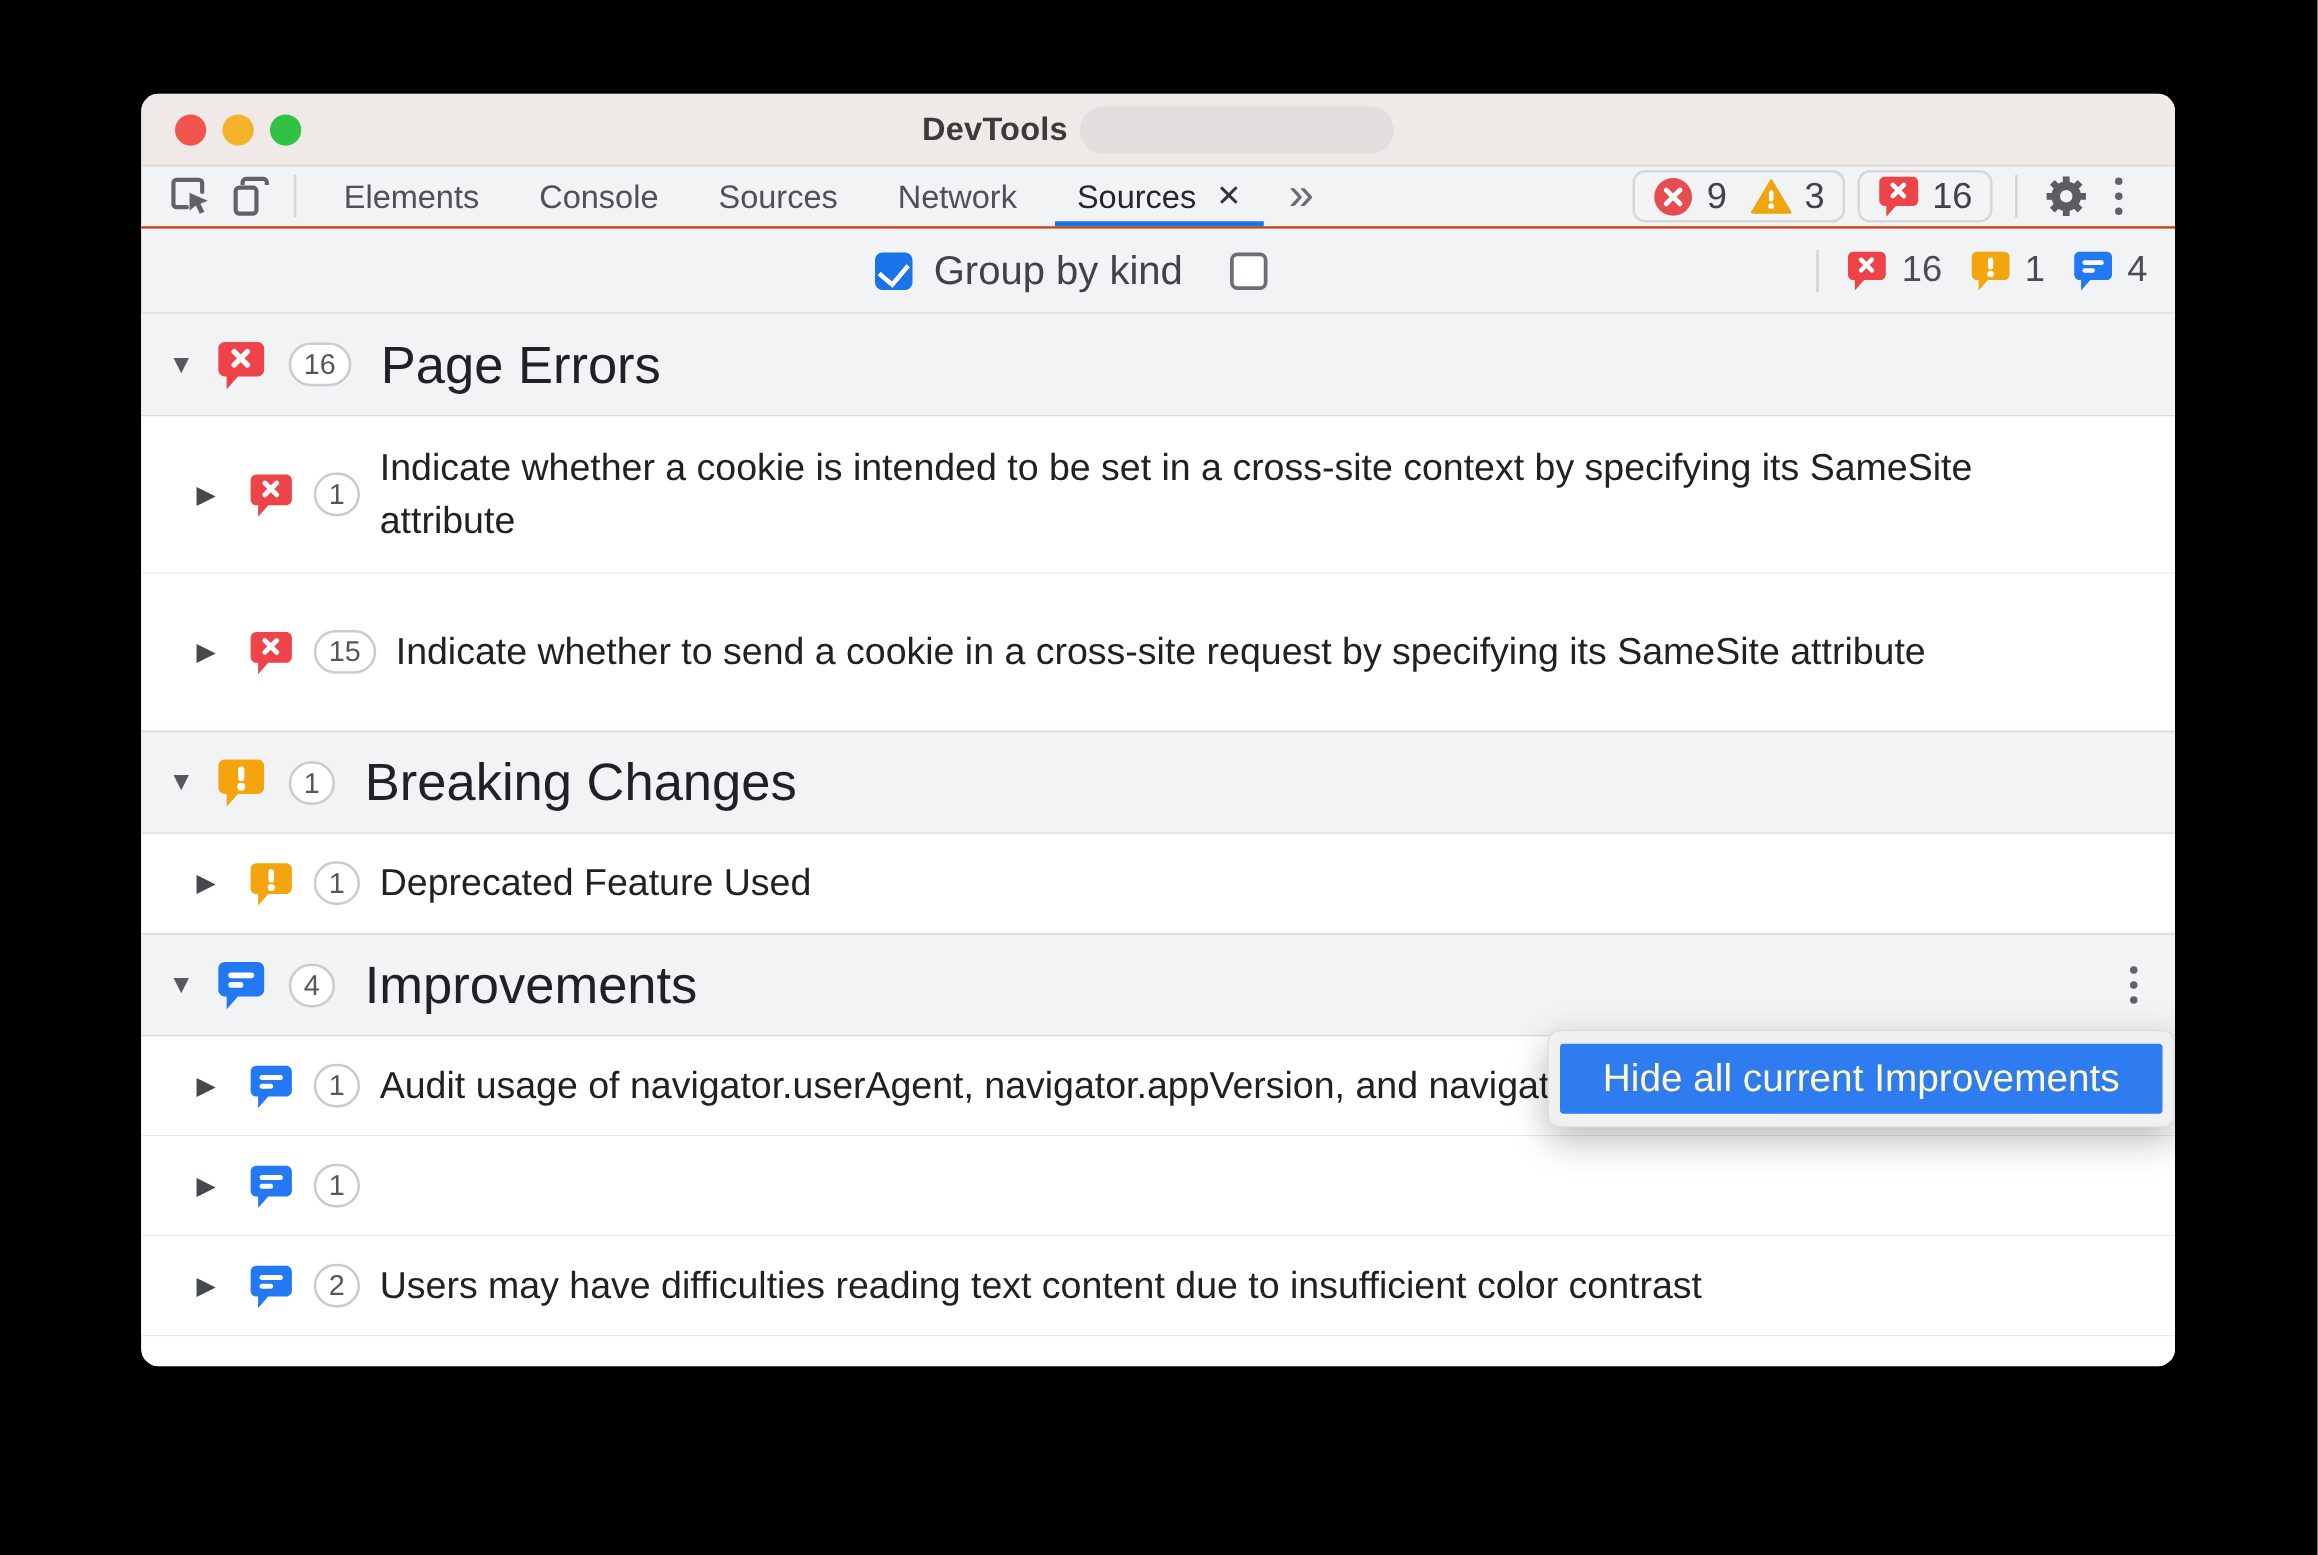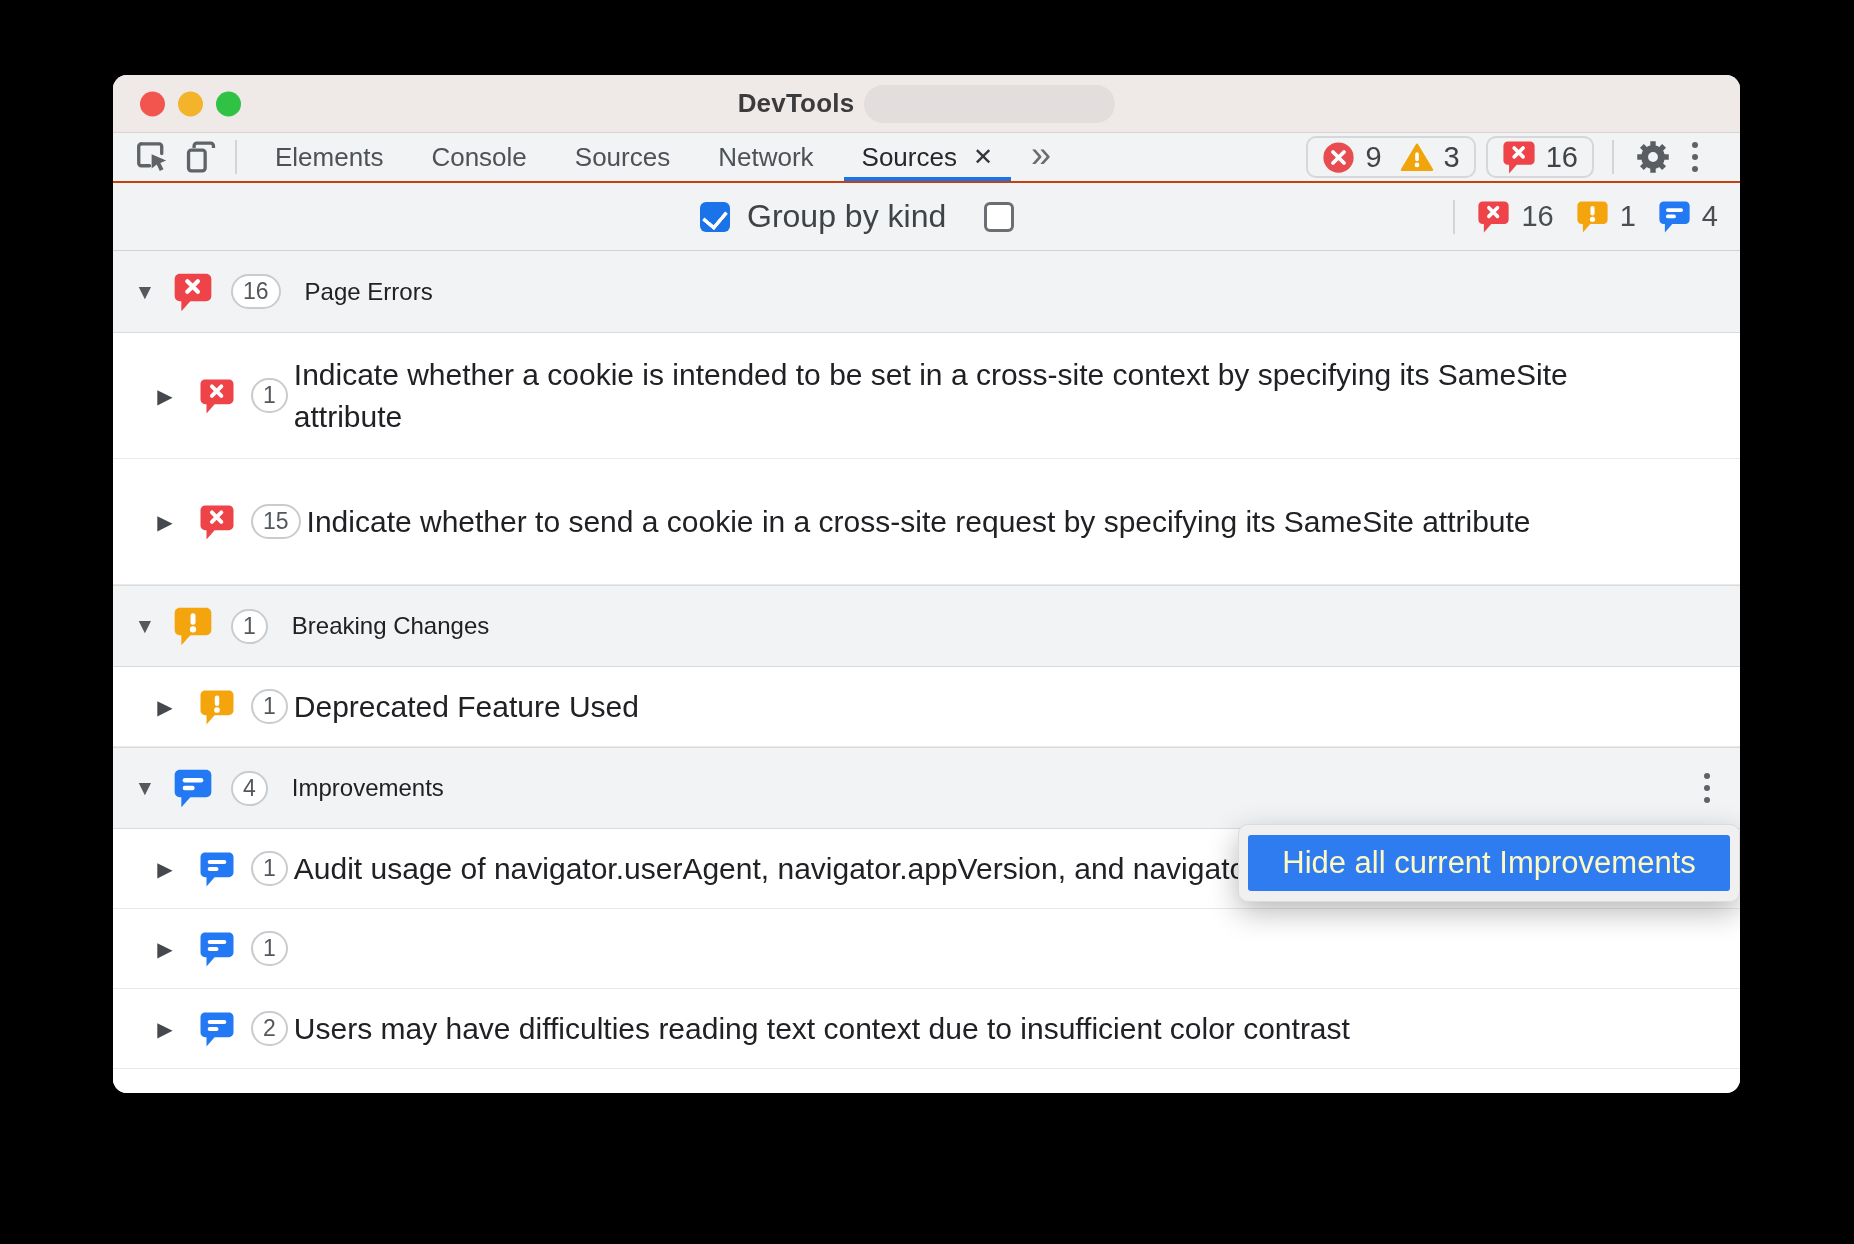--- a/index.html
+++ b/index.html
@@ -72,34 +72,34 @@
   .sec-header {
     height:82px; background:#f1f3f4; border-bottom:1px solid #dadbdc;
     display:flex; align-items:center; padding-left:16px; position:relative;
   }
   .sec-header + .sec-header, .row + .sec-header { border-top:1px solid #dadbdc; }
   .arrow { width:32px; text-align:center; color:#55585c; flex:0 0 32px; }
   .arrow.down { font-size:21px; }
   .arrow.right { font-size:20px; color:#45484c; }
   .sec-header .bubble { margin-left:12px; }
   .sec-header .pill { margin-left:18px; }
-  .sec-title { font-size:24px; color:#202124; margin-left:24px; }
+  .sec-title { font-size:42px; color:#202124; margin-left:24px; }
   .pill {
     min-width:36px; height:35px; padding:0 10px; border:2px solid #c9cccf; border-radius:18px;
     background:#fff; display:flex; align-items:center; justify-content:center;
     font-size:23px; color:#54585c;
   }
   .row {
     background:#fff; border-bottom:1px solid #e9e9e9;
     display:flex; align-items:center; padding-left:36px;
   }
   .row.two { height:126px; } .row.one { height:80px; }
   .row .bubble { margin-left:18px; flex:0 0 auto; }
   .row .pill { margin-left:16px; flex:0 0 auto; }
-  .row-text { font-size:30px; color:#202124; line-height:1.4; margin-left:6px; }
+  .row-text { font-size:30px; color:#202124; line-height:1.4; margin-left:16px; }
   .row-text.wrap-a { max-width:1320px; }
   .row-text.wrap-b { max-width:1240px; }
   .hdr-kebab { position:absolute; right:30px; top:50%; transform:translateY(-50%); }
   .hdr-kebab i { width:6px; height:6px; border-radius:50%; background:#5f6368; display:block; }
   .hdr-kebab { display:flex; flex-direction:column; gap:6px; }
   
   .ctxmenu {
     position:absolute; right:0; top:749px; width:502px; height:78px; z-index:40;
     background:#f1f0f0; border:1px solid #dcdcdc; border-radius:10px;
     box-shadow:0 10px 30px rgba(0,0,0,.28); padding:10px 9px;
@@ -340,21 +340,21 @@
     </div>
 
     <div class="row one">
       <span class="arrow right">▶</span>
       <svg class="bubble" width="36" height="36" viewBox="0 0 24 24">
         <use href="#bubble-shape" fill="#2379f4"></use>
         <rect x="5.8" y="6" width="12.4" height="2.7" rx="1.35" fill="#fff"></rect>
         <rect x="5.8" y="10.6" width="7.2" height="2.7" rx="1.35" fill="#fff"></rect>
       </svg>
       <span class="pill">2</span>
-      <span class="row-text">Users may have difficulties reading text context due to insufficient color contrast</span>
+      <span class="row-text">Users may have difficulties reading text content due to insufficient color contrast</span>
     </div>
 
     <div class="bottomfill"></div>
   </div>
 
   <div class="ctxmenu">
     <div class="ctxitem">Hide all current Improvements</div>
   </div>
 
 </div>

